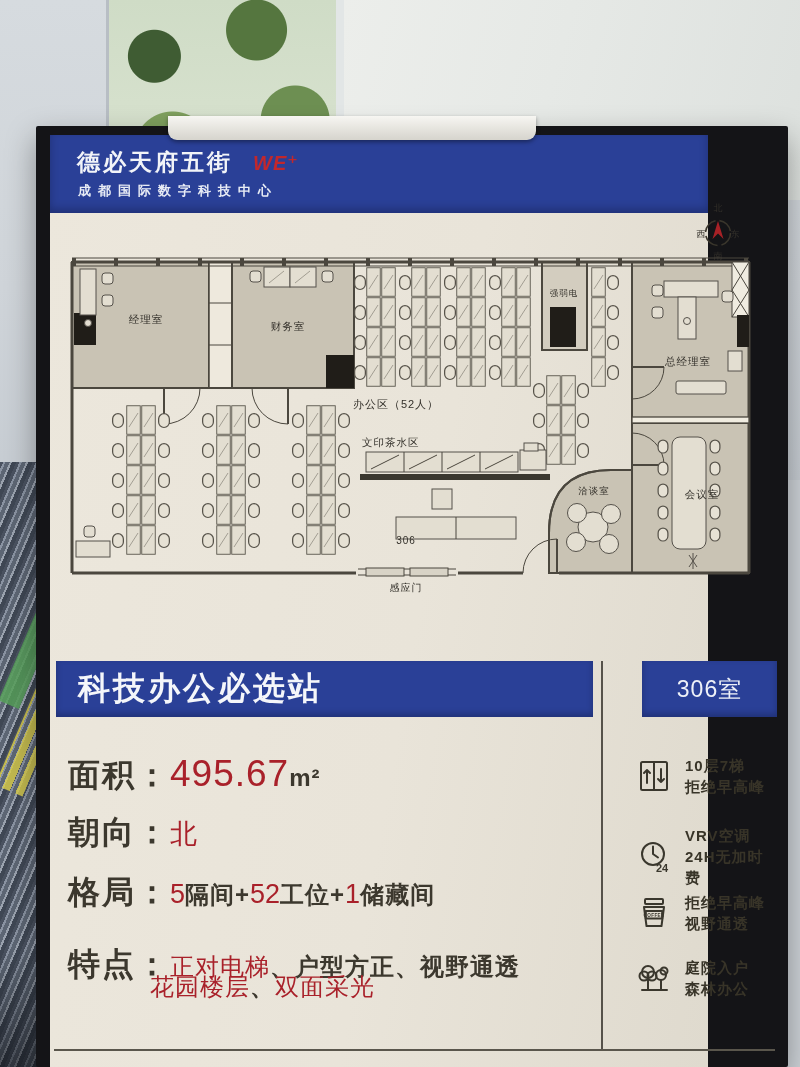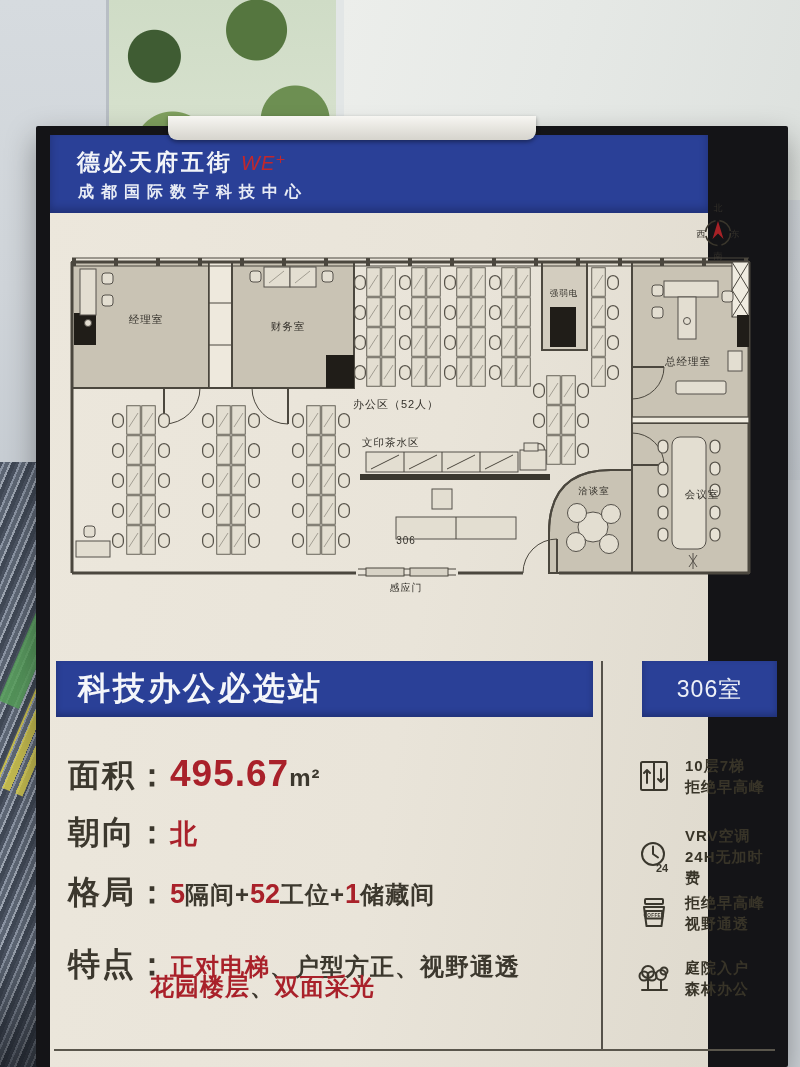--- a/index.html
+++ b/index.html
@@ -40,22 +40,22 @@
         background:linear-gradient(#f7f6f2,#d6d4cd);border-radius:0 0 9px 9px;
         box-shadow:0 2px 4px rgba(0,0,0,.4);}
   .poster{position:absolute;left:14px;top:9px;width:658px;height:932px;
           background:linear-gradient(100deg,#ece7dc 0%,#e9e4d9 55%,#dfdace 100%);}
 
   
   .p-header{position:absolute;left:0;top:0;width:100%;height:78px;background:#2a4097;
             box-shadow:inset 0 -4px 8px rgba(0,0,20,.25);}
   .brand-row{position:absolute;left:27px;top:12px;display:flex;align-items:baseline;}
   .brand{color:#f2f4f8;font-size:23px;font-weight:bold;letter-spacing:3px;}
-  .brand-mark{color:#c2272c;font-size:20px;font-weight:normal;font-style:italic;margin-left:8px;letter-spacing:1px;}
-  .subtitle{position:absolute;left:28px;top:47px;color:#e8ecf5;font-size:16px;font-weight:bold;letter-spacing:7px;}
+  .brand-mark{color:#c2272c;font-size:20px;font-weight:bold;font-style:italic;margin-left:20px;letter-spacing:1px;}
+  .subtitle{position:absolute;left:28px;top:47px;color:#e8ecf5;font-size:13px;font-weight:bold;letter-spacing:7px;}
 
   
   .compass{position:absolute;left:646px;top:66px;width:44px;height:60px;}
 
   
   .plan-svg{position:absolute;left:16px;top:120px;width:692px;height:342px;}
   .plan-svg text{fill:#33302a;font-weight:500;letter-spacing:1px;}
 
   
   .banner-left{position:absolute;left:6px;top:526px;width:537px;height:56px;background:#2a4097;
@@ -64,21 +64,21 @@
   .banner-right{position:absolute;left:592px;top:526px;width:135px;height:56px;background:#2a4097;
                 display:flex;align-items:center;justify-content:center;box-shadow:inset 0 -3px 6px rgba(0,0,20,.25);}
   .banner-room{color:#eef1f8;font-size:23px;font-weight:500;letter-spacing:1px;}
 
   .v-divider{position:absolute;left:551px;top:526px;width:2px;height:390px;background:#56524a;}
   .bottom-line{position:absolute;left:4px;top:914px;width:721px;height:2px;background:#5a564c;}
 
   
   .row{position:absolute;left:18px;display:flex;align-items:baseline;color:#3c382e;white-space:nowrap;}
   .lab{font-size:32px;font-weight:600;letter-spacing:2px;}
-  .red{color:#a9212a;font-weight:bold;}
+  .red{color:#a9212a;font-weight:normal;}
   .dark{color:#3c382e;font-weight:600;}
   .big{font-size:37px;letter-spacing:1px;}
   .med{font-size:27px;}
   .txt24{font-size:24px;letter-spacing:1px;}
   .r1{top:618px;} .r2{top:676px;} .r3{top:736px;} .r4{top:788px;margin-top:20px;} .r5{top:836px;left:100px;}
 
   
   .amen{position:absolute;left:586px;width:142px;display:flex;gap:13px;align-items:center;}
   .a1{top:620px;} .a2{top:690px;} .a3{top:757px;} .a4{top:822px;}
   .amen svg{flex:0 0 36px;}

